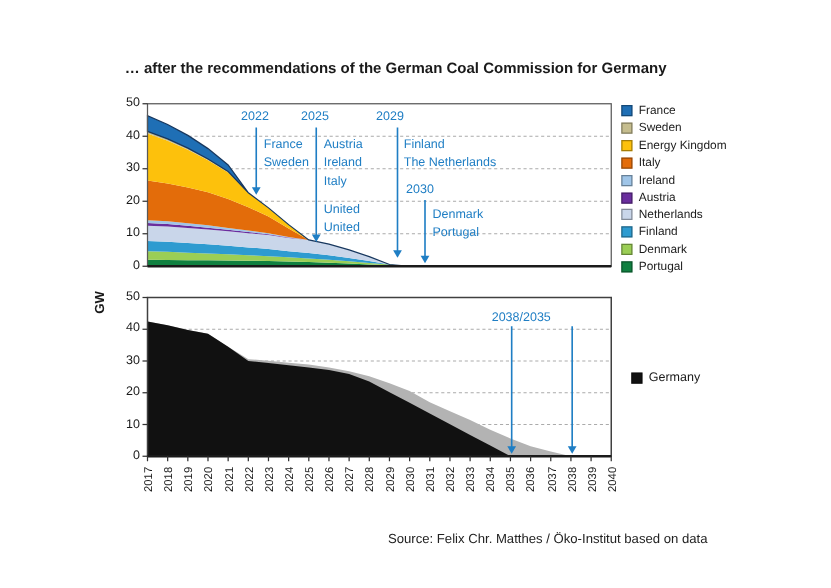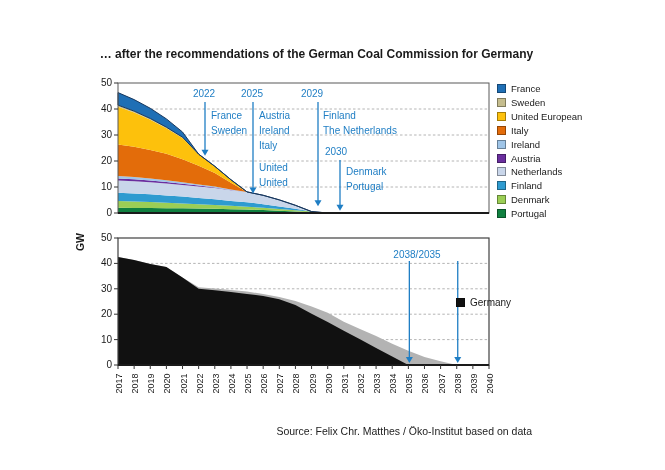--- a/index.html
+++ b/index.html
@@ -10,21 +10,21 @@
   #title{left:0;top:27px;width:665px;text-align:center;font-size:15px;font-weight:bold;letter-spacing:.2px;}
   #subtitle{left:0;top:47px;width:633px;text-align:center;font-size:12px;font-weight:bold;}
   .ylab{width:30px;text-align:right;font-size:10px;}
   .xlab{width:30px;height:11px;text-align:center;font-size:9px;transform:rotate(-90deg);white-space:nowrap;}
   .leg-item{position:absolute;display:flex;align-items:center;height:13px;}
   .leg-swatch{width:7px;height:7px;margin-right:5px;border:1px solid rgba(0,0,0,.35);flex:0 0 auto;}
   .leg-label{font-size:9.5px;white-space:nowrap;}
   .ann{color:#1F7EC4;font-size:10px;line-height:15px;white-space:nowrap;}
   .ann-year{text-align:center;}
   #gw-label{font-size:10.5px;font-weight:bold;width:32px;text-align:center;transform:rotate(-90deg);}
-  #source{left:0;top:424px;width:532px;text-align:right;font-size:10.5px;line-height:15px;color:#222;}
+  #source{left:0;top:424px;width:532px;text-align:right;font-size:10.5px;line-height:15px;color:#222;padding-left:34px;}
 </style>
 </head>
 <body>
 
 <div id="stage">
   <svg id="chart-canvas" width="665" height="470">
       <line x1="118" y1="187" x2="489" y2="187" stroke="#ABABAB" stroke-width="0.9" stroke-dasharray="2.5 2.2"></line>
       <line x1="118" y1="161" x2="489" y2="161" stroke="#ABABAB" stroke-width="0.9" stroke-dasharray="2.5 2.2"></line>
       <line x1="118" y1="135" x2="489" y2="135" stroke="#ABABAB" stroke-width="0.9" stroke-dasharray="2.5 2.2"></line>
       <line x1="118" y1="109" x2="489" y2="109" stroke="#ABABAB" stroke-width="0.9" stroke-dasharray="2.5 2.2"></line>
@@ -149,21 +149,21 @@
       <div class="leg-item" style="left: 497px; top: 82px; z-index: 2;">
         <span class="leg-swatch" style="background: rgb(31, 111, 181);"></span>
         <span class="leg-label">France</span>
       </div>
       <div class="leg-item" style="left: 497px; top: 95.9px; z-index: 2;">
         <span class="leg-swatch" style="background: rgb(197, 189, 142);"></span>
         <span class="leg-label">Sweden</span>
       </div>
       <div class="leg-item" style="left: 497px; top: 109.8px; z-index: 2;">
         <span class="leg-swatch" style="background: rgb(253, 193, 12);"></span>
-        <span class="leg-label">United European</span>
+        <span class="leg-label">Energy Kingdom</span>
       </div>
       <div class="leg-item" style="left: 497px; top: 123.7px; z-index: 2;">
         <span class="leg-swatch" style="background: rgb(227, 108, 10);"></span>
         <span class="leg-label">Italy</span>
       </div>
       <div class="leg-item" style="left: 497px; top: 137.6px; z-index: 2;">
         <span class="leg-swatch" style="background: rgb(159, 197, 232);"></span>
         <span class="leg-label">Ireland</span>
       </div>
       <div class="leg-item" style="left: 497px; top: 151.5px; z-index: 2;">
@@ -181,21 +181,21 @@
       <div class="leg-item" style="left: 497px; top: 193.2px; z-index: 2;">
         <span class="leg-swatch" style="background: rgb(155, 206, 85);"></span>
         <span class="leg-label">Denmark</span>
       </div>
       <div class="leg-item" style="left: 497px; top: 207.1px; z-index: 2;">
         <span class="leg-swatch" style="background: rgb(16, 128, 64);"></span>
         <span class="leg-label">Portugal</span>
       </div>
     </div>
 
-  <div class="leg-item txt" style="left:456px;top:296px;">
+  <div class="leg-item txt" style="left:505px;top:296px;">
     <span class="leg-swatch" id="germany-swatch" style="background: rgb(17, 17, 17);"></span>
     <span class="leg-label" style="font-size:10px;">Germany</span>
   </div>
 
   <div id="annotations-text">
       <div class="txt ann ann-year" style="left: 180px; top: 86px; width: 48px;">2022</div>
       <div class="txt ann " style="left: 211px; top: 108px;">
         <div>France</div>
         <div>Sweden</div>
       </div>

